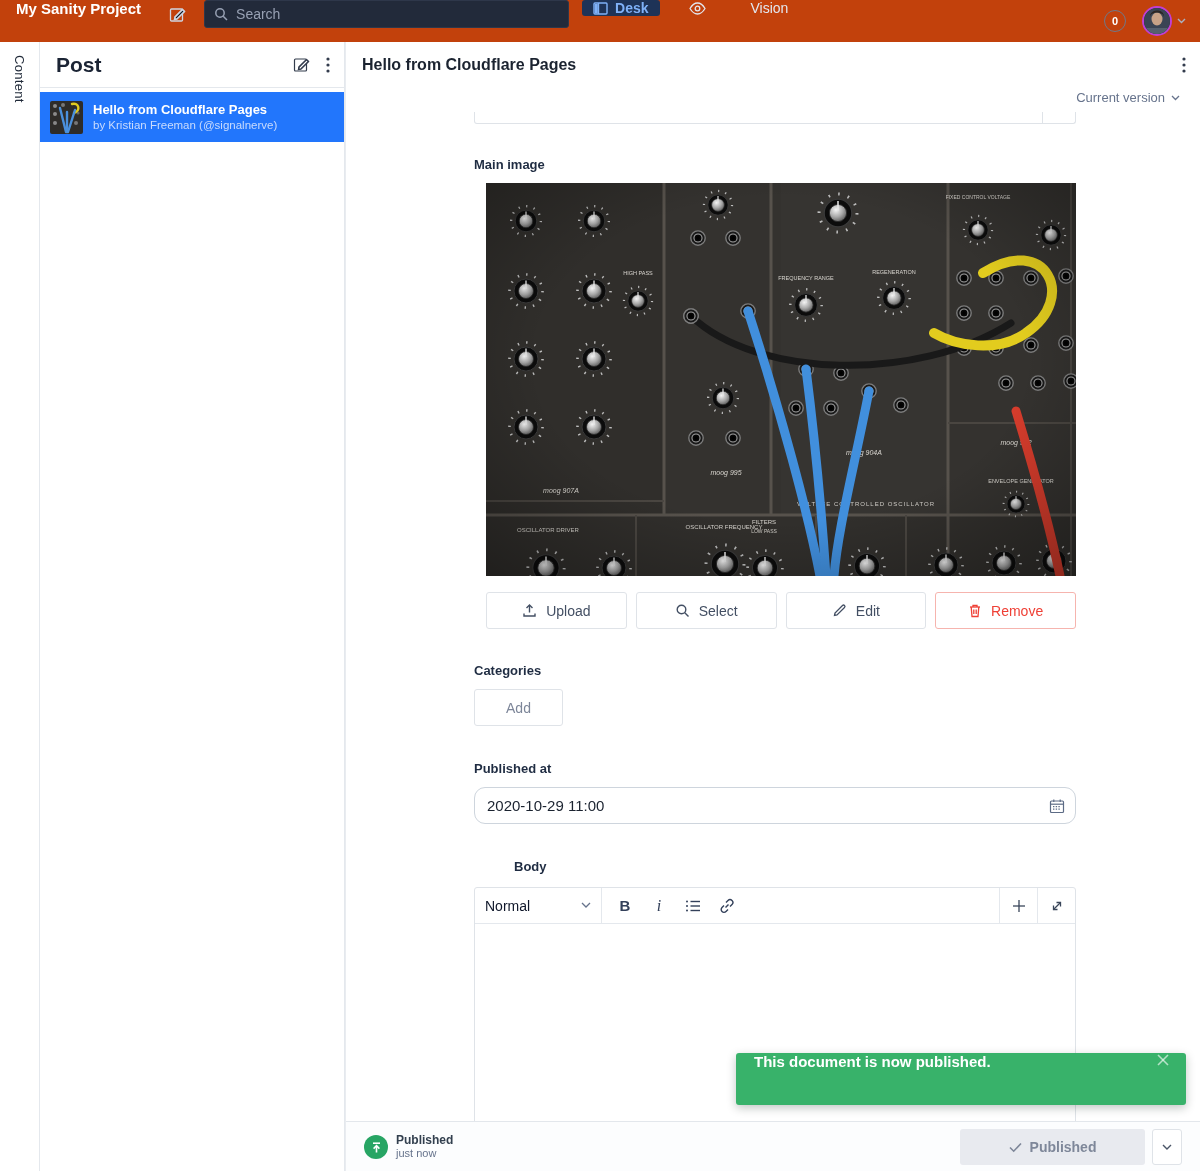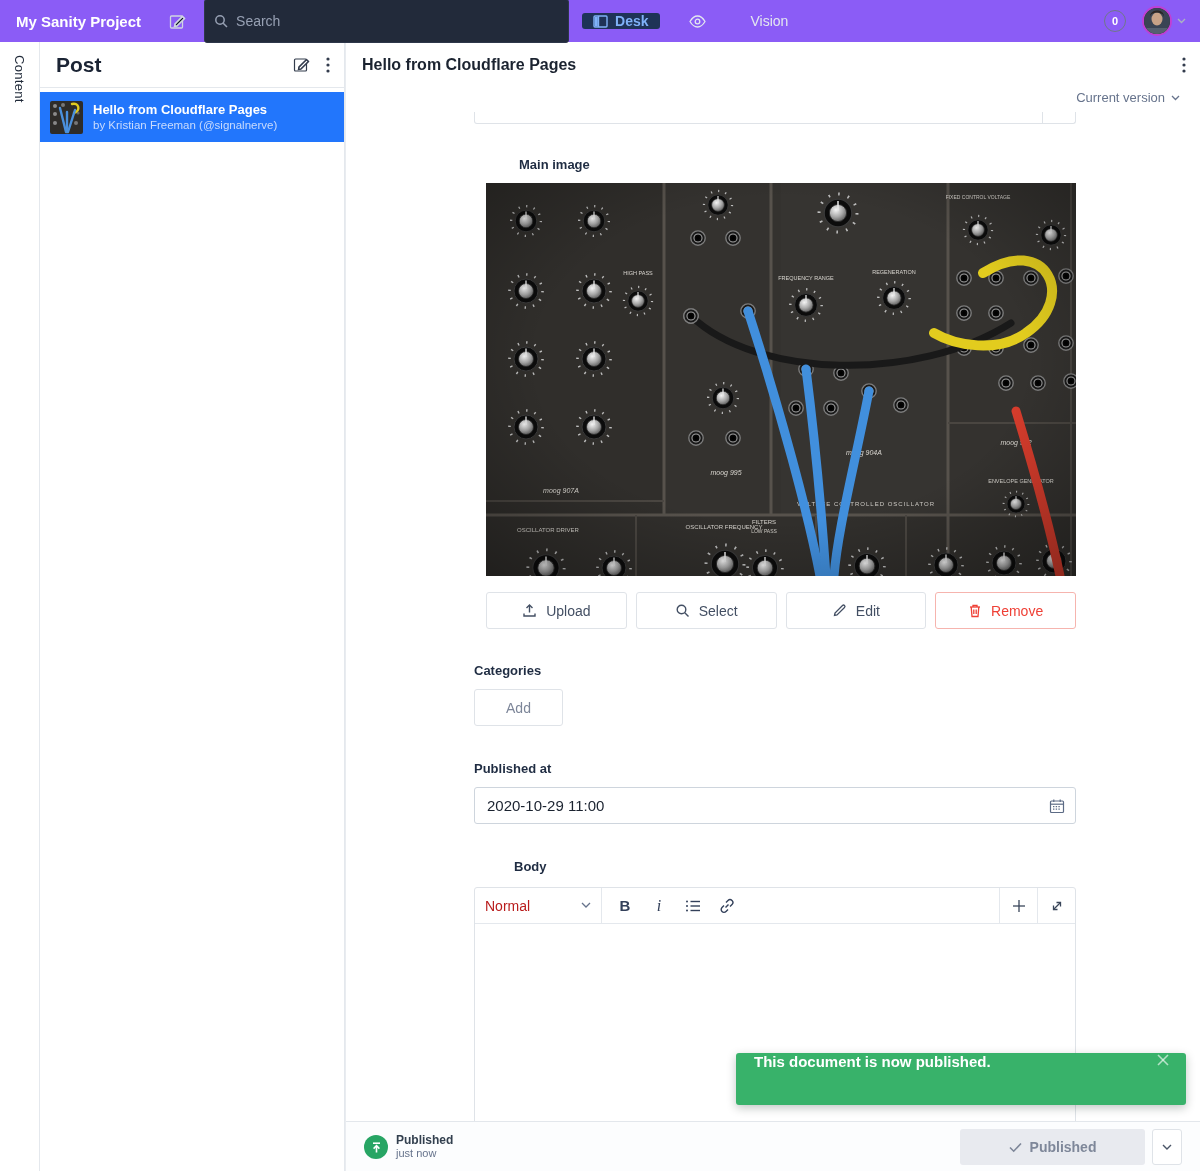--- a/index.html
+++ b/index.html
@@ -1,23 +1,23 @@
 <!DOCTYPE html>
 <html><head>
 <meta charset="utf-8">
 <style>
   * { margin:0; padding:0; box-sizing:border-box; }
   html,body { width:1200px; height:1171px; font-family:"Liberation Sans", sans-serif; background:#fff; overflow:hidden; }
   .page { position:relative; width:1200px; height:1171px; }
 
   
-  .navbar { position:absolute; top:0; left:0; width:1200px; height:42px; background:#8b5cf6; display:flex; align-items:center; z-index:20; }
+  .navbar { position:absolute; top:0; left:0; width:1200px; height:42px; background:#c2410c; display:flex; z-index:20; }
   .nav-title { color:#fff; font-size:15px; font-weight:700; margin-left:16px; white-space:nowrap; }
   .nav-compose { margin-left:22px; width:28px; height:28px; display:flex; align-items:center; justify-content:center; border-radius:3px; cursor:pointer; }
-  .nav-search { margin-left:13px; width:365px; height:44px; background:#222a3a; border:1px solid #2e374a; border-radius:3px; display:flex; align-items:center; padding:0 9px; }
+  .nav-search { margin-left:13px; width:365px; height:28px; background:#222a3a; border:1px solid #2e374a; border-radius:3px; display:flex; align-items:center; padding:0 9px; }
   .nav-search input { flex:1; background:transparent; border:none; outline:none; color:#e5e9f0; font-size:14px; margin-left:8px; font-family:"Liberation Sans",sans-serif; }
   .nav-search input::placeholder { color:#97a0b3; }
   .nav-tab { height:16px; display:flex; align-items:center; gap:7px; padding:0 11px; border-radius:3px; margin-left:13px; font-size:14px; cursor:pointer; }
   .nav-tab.active { background:#1e3357; color:#7fb1f8; font-weight:600; }
   .nav-tab.plain { color:#e3e7ef; margin-left:18px;gap:45px; }
   .nav-right { margin-left:auto; display:flex; align-items:center; }
   .nav-badge { width:22px; height:22px; border:1px solid #6f7889; border-radius:50%; color:#fff; font-size:11px; font-weight:700; display:flex; align-items:center; justify-content:center; }
   .nav-avatar { width:30px; height:30px; border-radius:50%; margin-left:16px; border:2px solid #c03fd4; overflow:hidden; background:#2a2f3a; }
   .nav-caret { margin-left:5px; margin-right:14px; color:#aab2c2; display:flex; }
 
@@ -43,39 +43,39 @@
   .doc-title { position:absolute; top:14px; left:16px; font-size:16px; font-weight:600; color:#1b2330; }
   .doc-kebab { position:absolute; top:15px; right:14px; }
   .doc-version { position:absolute; top:48px; right:20px; font-size:13px; color:#66738c; display:flex; align-items:center; gap:6px; cursor:pointer; }
   .doc-content { position:absolute; top:70px; left:0; right:0; height:1009px; overflow:hidden; }
   .field-col { position:absolute; top:0; left:128px; width:602px; }
 
   .slug-partial { position:relative; height:12px; border:1px solid #dfe3e8; border-top:none; border-radius:0 0 3px 3px; }
   .slug-divider { position:absolute; top:0; right:32px; width:1px; height:100%; background:#dfe3e8; }
 
   .field-label { font-size:13px; font-weight:600; color:#1f2c42; }
-  .lbl-mainimage { position:absolute; top:45px; left:0;margin-left:45px; }
+  .lbl-mainimage { position:absolute; top:45px; left:0; }
   .lbl-categories { position:absolute; top:551px; left:0; }
   .lbl-published { position:absolute; top:649px; left:0; }
   .lbl-body { position:absolute; top:747px; left:0;padding-left:40px; }
 
   .synth-img { position:absolute; top:71px; left:12px; width:590px; height:393px; background:#34322f; }
   .img-buttons { position:absolute; top:480px; left:12px; width:590px; display:flex; gap:9px; }
   .img-btn { flex:1; height:37px; border:1px solid #dfe3e8; border-radius:3px; background:#fff; display:flex; align-items:center; justify-content:center; gap:9px; font-size:14px; color:#434f63; cursor:pointer; }
   .img-btn.danger { color:#ef4036; border-color:#f6b4ae; }
 
   .add-btn { position:absolute; top:577px; left:0; width:89px; height:37px; border:1px solid #dfe3e8; border-radius:3px; background:#fff; font-size:14px; color:#7d8699; display:flex; align-items:center; justify-content:center; cursor:pointer; }
 
-  .date-field { position:absolute; top:675px; left:0; width:602px; height:37px; border:1px solid #ced5dd; border-radius:3px; display:flex; align-items:center; background:#fff; }
+  .date-field { position:absolute; top:675px; left:0; width:602px; height:37px; border:1px solid #ced5dd; border-radius:11px; display:flex; align-items:center; background:#fff; }
   .date-field input { flex:1; border:none; outline:none; font-size:15px; color:#1b2330; padding:0 12px; font-family:"Liberation Sans",sans-serif; background:transparent; }
   .date-cal { margin-right:10px; color:#5c6b85; display:flex; cursor:pointer; }
 
   .editor { position:absolute; top:775px; left:0; width:602px; height:330px; border:1px solid #dfe3e8; border-radius:3px 3px 0 0; background:#fff; }
   .ed-toolbar { height:36px; border-bottom:1px solid #e4e8ed; display:flex; align-items:stretch; }
-  .ed-style { width:127px; display:flex; align-items:center; padding:0 10px; border-right:1px solid #e4e8ed; color:#b91c1c; font-size:14px; cursor:pointer; }
+  .ed-style { width:127px; display:flex; align-items:center; padding:0 10px; border-right:1px solid #e4e8ed; color:#0f172a; font-size:14px; cursor:pointer; }
   .ed-style .cv { margin-left:auto; display:flex; color:#66738c; }
   .ed-marks { display:flex; align-items:center; gap:4px; padding-left:8px; flex:1; }
   .ed-mark { width:30px; height:28px; display:flex; align-items:center; justify-content:center; border-radius:3px; color:#33405a; cursor:pointer; }
   .ed-mark.bold { font-weight:700; font-size:15px; }
   .ed-mark.italic { font-style:italic; font-family:"Liberation Serif",serif; font-size:16px; }
   .ed-cell { width:38px; display:flex; align-items:center; justify-content:center; border-left:1px solid #e4e8ed; color:#3a465a; cursor:pointer; }
   .ed-body { padding:13px 12px; }
   .ed-p { font-size:15px; color:#212a3a; margin-bottom:17px; line-height:21px; }
   .ed-link { color:#1b2330; background:#f0f1f3; border-bottom:1px dotted #3a465a; padding:1px 2px; cursor:pointer; }
 

